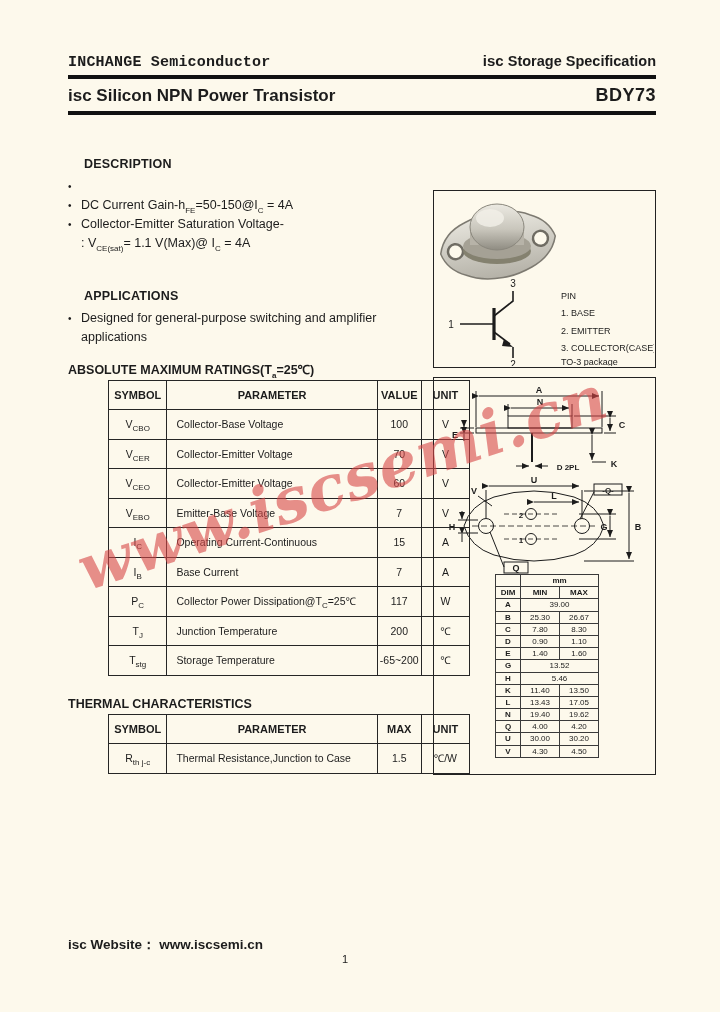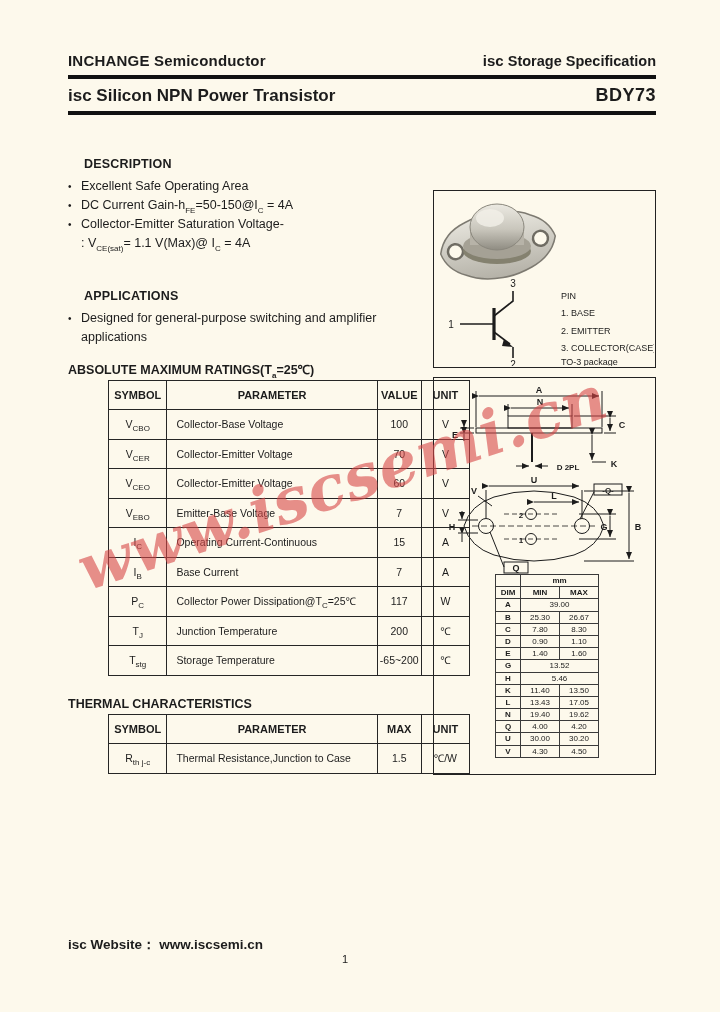--- a/index.html
+++ b/index.html
@@ -4,21 +4,21 @@
 <style>
   * { margin:0; padding:0; box-sizing:border-box; }
   html,body { background:#e8e4d8; }
   .page {
     position:relative; width:720px; height:1012px; margin:0 auto;
     background:#fdf9ec; color:#1c1c1c; overflow:hidden;
     font-family:"Liberation Sans", sans-serif;
   }
   
   .hdr-row { position:absolute; left:68px; right:64px; top:52px; display:flex; justify-content:space-between; align-items:baseline; }
-  .hdr-company { font-size:15px; font-weight:bold; letter-spacing:0.2px; }
+  .hdr-company { font-size:15px; font-weight:bold; letter-spacing:0.2px;font-family:Liberation Mono, monospace; }
   .hdr-spec { font-size:14.5px; font-weight:bold; }
   .hdr-spec .logo { font-weight:bold; font-size:15px; }
   .rule { position:absolute; left:68px; right:64px; height:3.5px; background:#111; }
   .rule1 { top:75px; } .rule2 { top:111px; }
   .title-row { position:absolute; left:68px; right:64px; top:85px; display:flex; justify-content:space-between; align-items:baseline; }
   .doc-title { font-size:17px; font-weight:bold; }
   .part-no { font-size:18px; font-weight:bold; letter-spacing:0.5px; }
 
   
   .sec-heading { font-size:12.5px; font-weight:bold; letter-spacing:0.2px;margin-left:16px; }
@@ -80,21 +80,20 @@
   <div class="title-row">
     <div class="doc-title">isc Silicon NPN Power Transistor</div>
     <div class="part-no">BDY73</div>
   </div>
   <div class="rule rule2"></div>
 
   <div class="desc">
     <div class="sec-heading">DESCRIPTION</div>
     <div class="li">
         <span class="bullet">•</span>
-        <span>Excellent Safe Operating Area</span>
       </div>
     <div class="li">
         <span class="bullet">•</span>
         <span>DC Current Gain-h<sub>FE</sub>=50-150@I<sub>C</sub> = 4A</span>
       </div>
     <div class="li">
         <span class="bullet">•</span>
         <span>Collector-Emitter Saturation Voltage-</span>
       </div>
     <div class="li">

